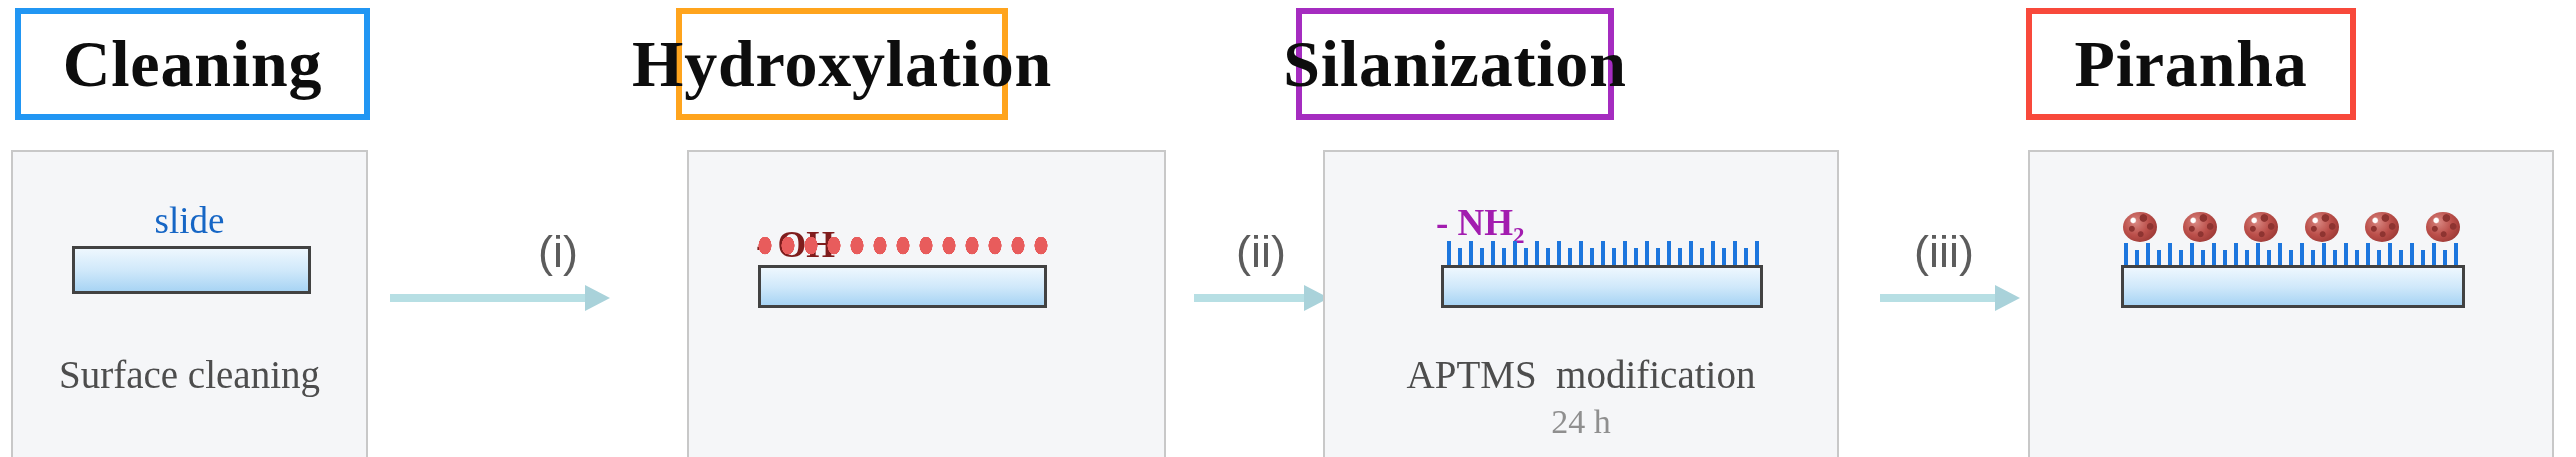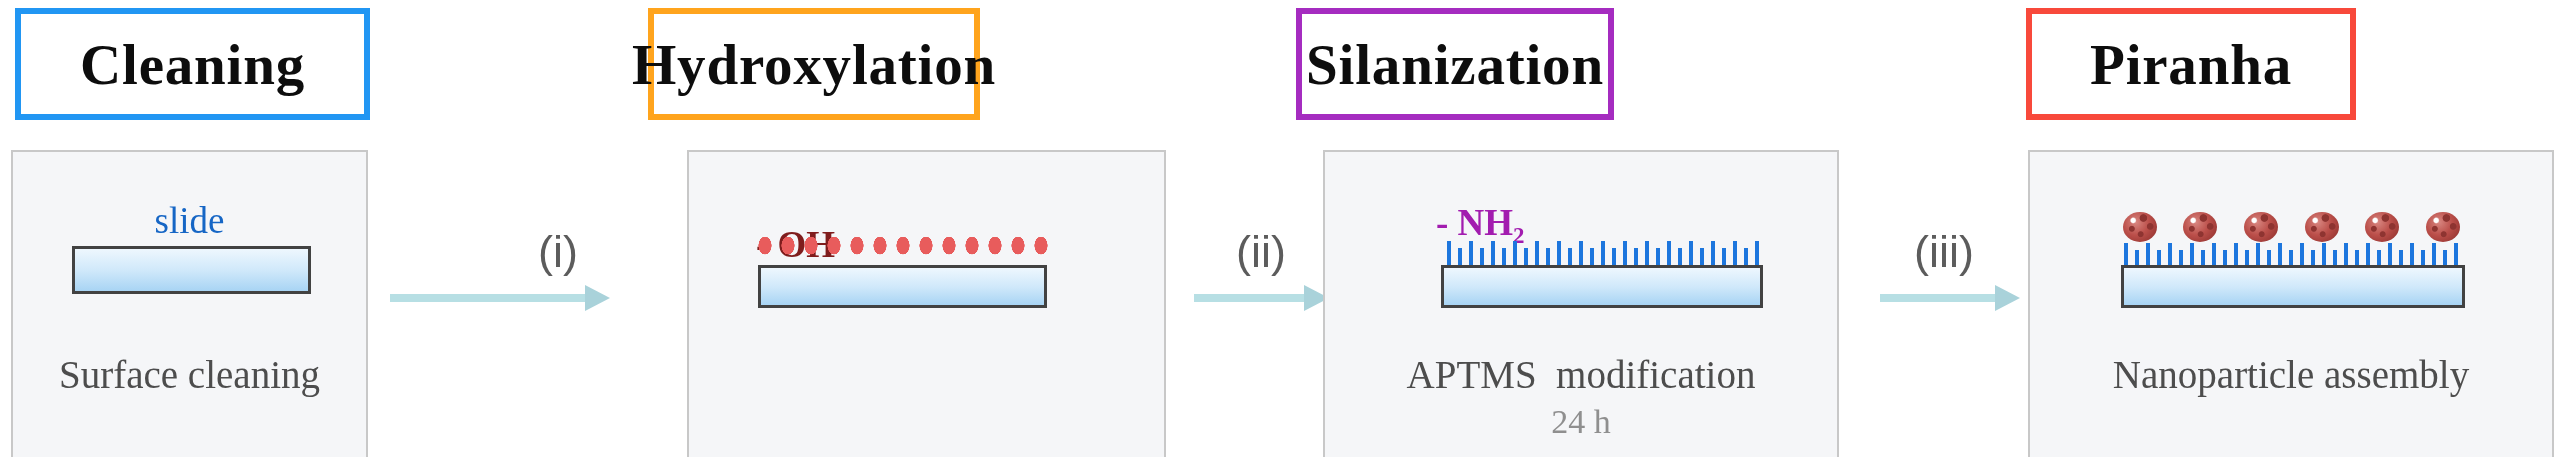--- a/index.html
+++ b/index.html
@@ -3,21 +3,21 @@
 <meta charset="utf-8">
 <style>
   * { box-sizing: border-box; margin: 0; padding: 0; }
   html,body { background:#ffffff; }
   body { width:2576px; height:457px; position:relative; overflow:hidden;
          font-family:"Liberation Serif","DejaVu Serif",serif; }
 
   
   .title-box { position:absolute; top:8.4px; height:112px; background:#ffffff;
                border:6.7px solid #999; display:flex; align-items:center; justify-content:center; }
-  .title-text { font-size:57px; font-weight:bold; color:#0d0d0d; letter-spacing:0.8px; white-space:nowrap; }
+  .title-text { font-size:66px; font-weight:bold; color:#0d0d0d; letter-spacing:0.8px; white-space:nowrap; }
 
   
   .panel { position:absolute; top:150px; height:324px; background:#f5f6f8; border:2.5px solid #c8c8c8; }
 
   .caption { position:absolute; top:200px; left:0; width:100%; text-align:center;
              font-size:39px; color:#4d4d4d; white-space:pre; }
   .duration { position:absolute; top:251px; left:0; width:100%; text-align:center;
               font-size:34px; color:#8f8f8f; white-space:pre; }
 
   .slide { position:absolute; border:3.4px solid #424242;
@@ -58,21 +58,21 @@
   .arrow-label { position:absolute; top:226px; transform:translateX(-50%);
                  font-family:"Liberation Sans","DejaVu Sans",sans-serif;
                  font-size:45px; color:#5c5c5c; white-space:nowrap; }
 </style>
 </head>
 <body>
 
 <div class="title-box" style="left: 15px; width: 355px; border-color: rgb(33, 150, 243);">
   <span class="title-text">Cleaning</span>
 </div>
-<div class="title-box" style="left: 648px; width: 332px; border-color: rgb(255, 164, 29);">
+<div class="title-box" style="left: 676px; width: 332px; border-color: rgb(255, 164, 29);">
   <span class="title-text">Hydroxylation</span>
 </div>
 <div class="title-box" style="left: 1296px; width: 318px; border-color: rgb(165, 44, 192);">
   <span class="title-text">Silanization</span>
 </div>
 <div class="title-box" style="left: 2026px; width: 330px; border-color: rgb(248, 73, 59);">
   <span class="title-text">Piranha</span>
 </div>
 
 <div class="panel" style="left:11px;width:357px">
@@ -115,15 +115,14 @@
   <div class="np" style="left:153px;top:60px"></div>
   <div class="np" style="left:214px;top:60px"></div>
   <div class="np" style="left:275px;top:60px"></div>
   <div class="np" style="left:335px;top:60px"></div>
   <div class="np" style="left:396px;top:60px"></div>
   <div class="bristles" style="left:94px;top:91px;width:340px;height:23.6px">
       <i class="tall"></i>
       <i class="short"></i>
     </div>
   <div class="slide" style="left:91px;top:113px;width:344px;height:43px"></div>
-  <div class="caption">Nanoparticle assembly</div>
 </div>
 
 
 </body></html>

